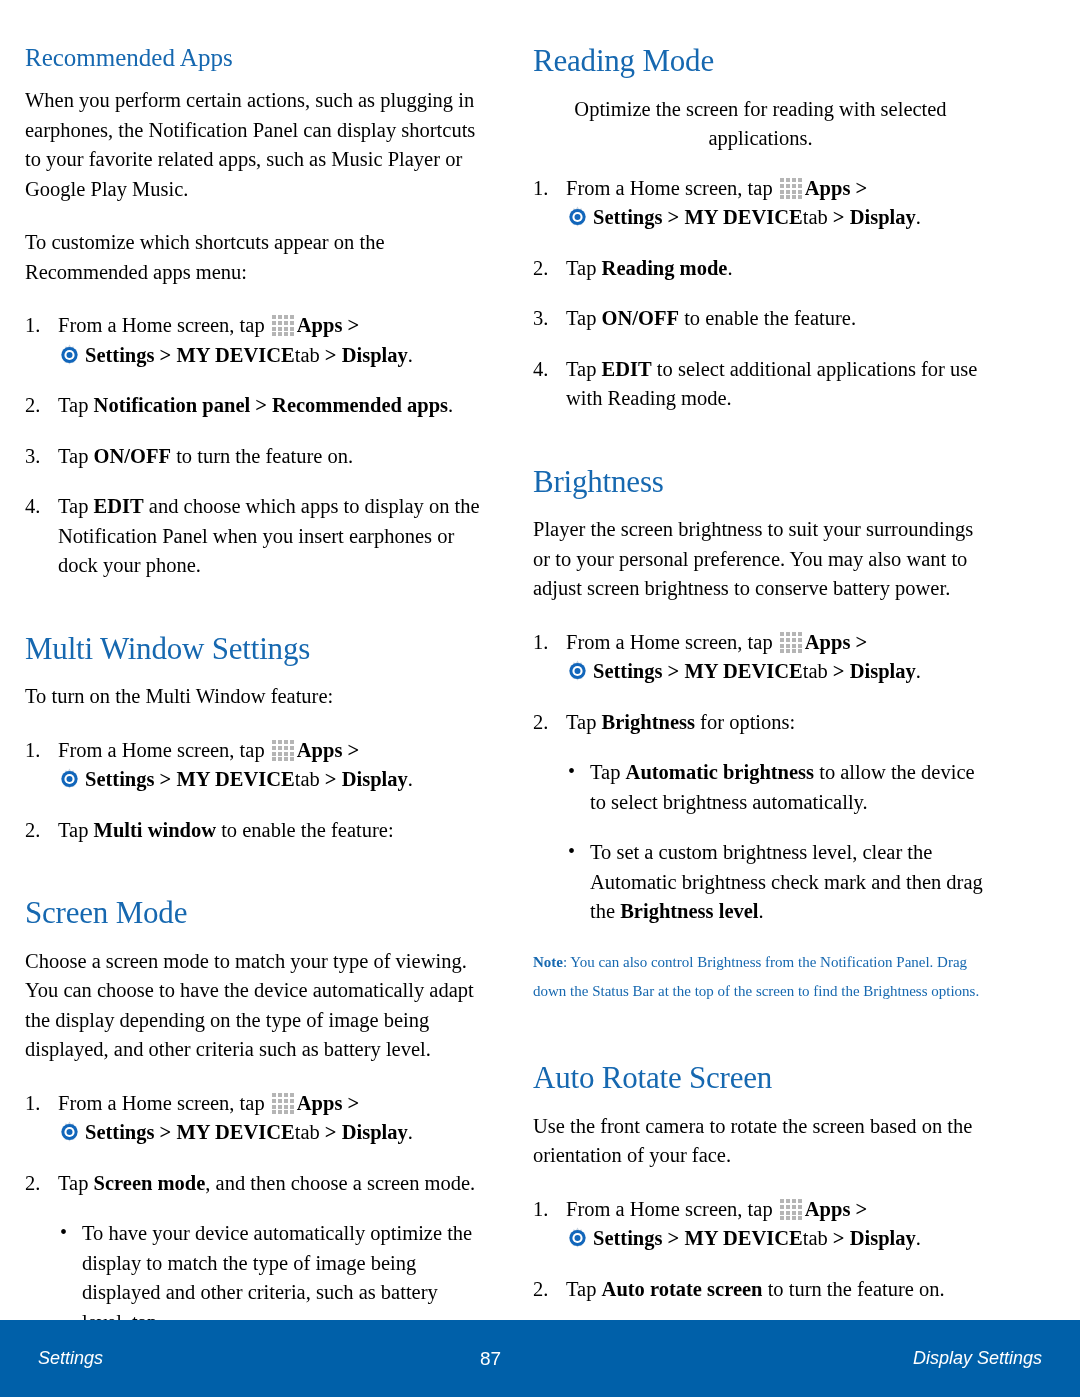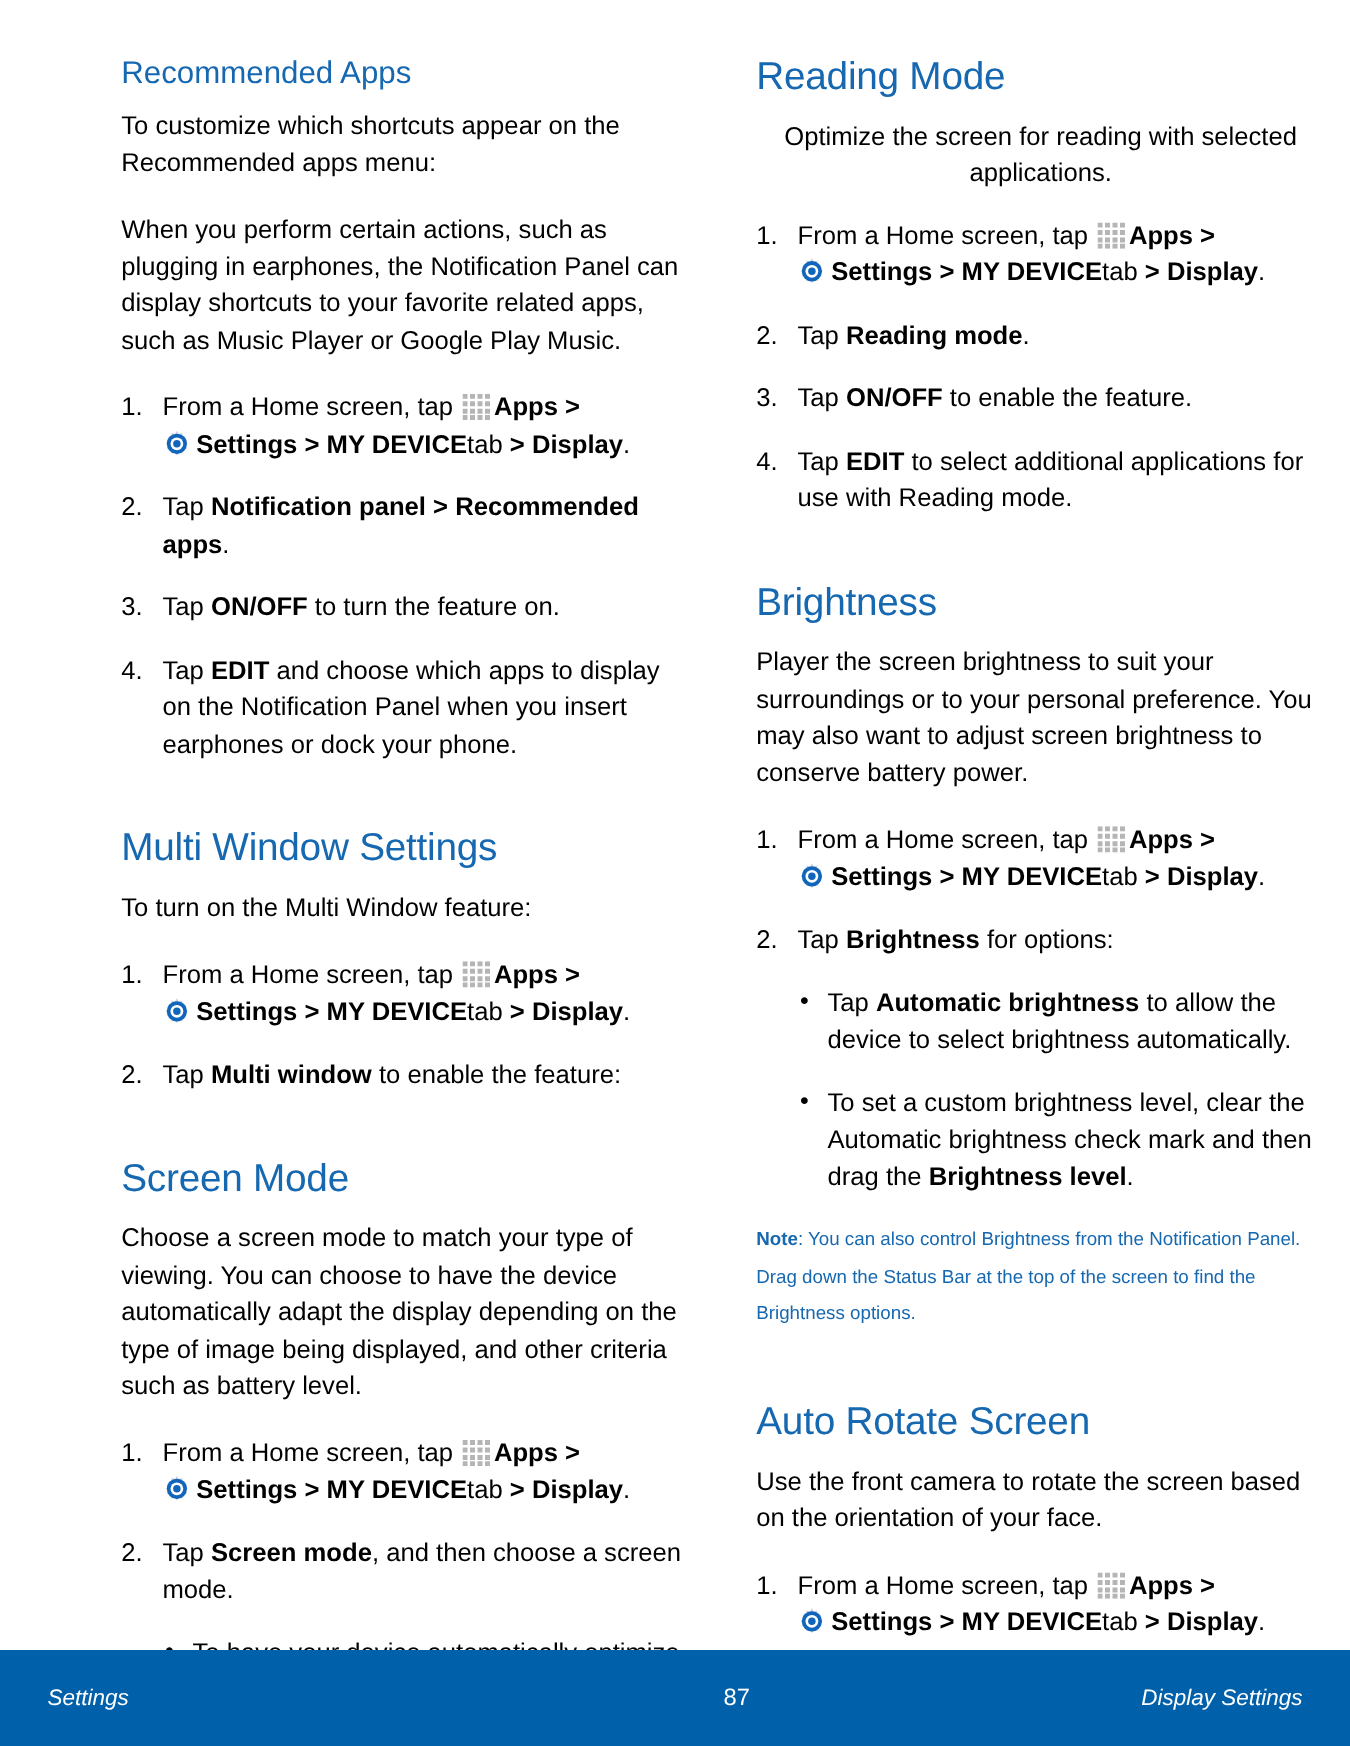--- a/index.html
+++ b/index.html
@@ -24,21 +24,22 @@
     height: 1397px;
   }
 
   .columns {
     position: absolute;
     left: 0;
     top: 0;
     width: 1080px;
     height: 1318px;
     display: flex;
-    padding: 44px 50px 0 97px;
+    padding: 44px 50px 0 25px;
+    font-family: Liberation Serif, serif;
   }
 
   .col {
     width: 455px;
     flex: 0 0 455px;
   }
   .col.left { margin-right: 53px; }
 
   
   h2.section-title {
@@ -159,44 +160,44 @@
     text-align: left;
     color: #ffffff;
     font-style: italic;
     font-size: 18px;
   }
   .footer .f-center {
     flex: 0 0 auto;
     color: #ffffff;
     font-size: 19px;
     width: 120px;
-    text-align: right;
+    text-align: left;
   }
   .footer .f-right {
     flex: 1;
     text-align: right;
     color: #ffffff;
     font-style: italic;
     font-size: 18px;
   }
 </style>
 </head>
 <body>
 
 <div class="page">
 
   <div class="columns">
 
     <div class="col left">
 
       <h3 class="sub-title">Recommended Apps</h3>
 
+      <p class="body">When you perform certain actions, such as plugging in earphones, the Notification Panel can display shortcuts to your favorite related apps, such as Music Player or Google Play Music.</p>
+
       <p class="body">To customize which shortcuts appear on the Recommended apps menu:</p>
-
-      <p class="body">When you perform certain actions, such as plugging in earphones, the Notification Panel can display shortcuts to your favorite related apps, such as Music Player or Google Play Music.</p>
 
       <ol class="steps">
         <li>
           <span class="num">1.</span>
           <span>From a Home screen, tap</span>
           <span class="icon-apps">
             <svg viewBox="0 0 22 21" width="22" height="21" aria-hidden="true">
               <g fill="#b5b5b5">
                 <rect x="0" y="0" width="4" height="4"></rect>
                   <rect x="6" y="0" width="4" height="4"></rect>

